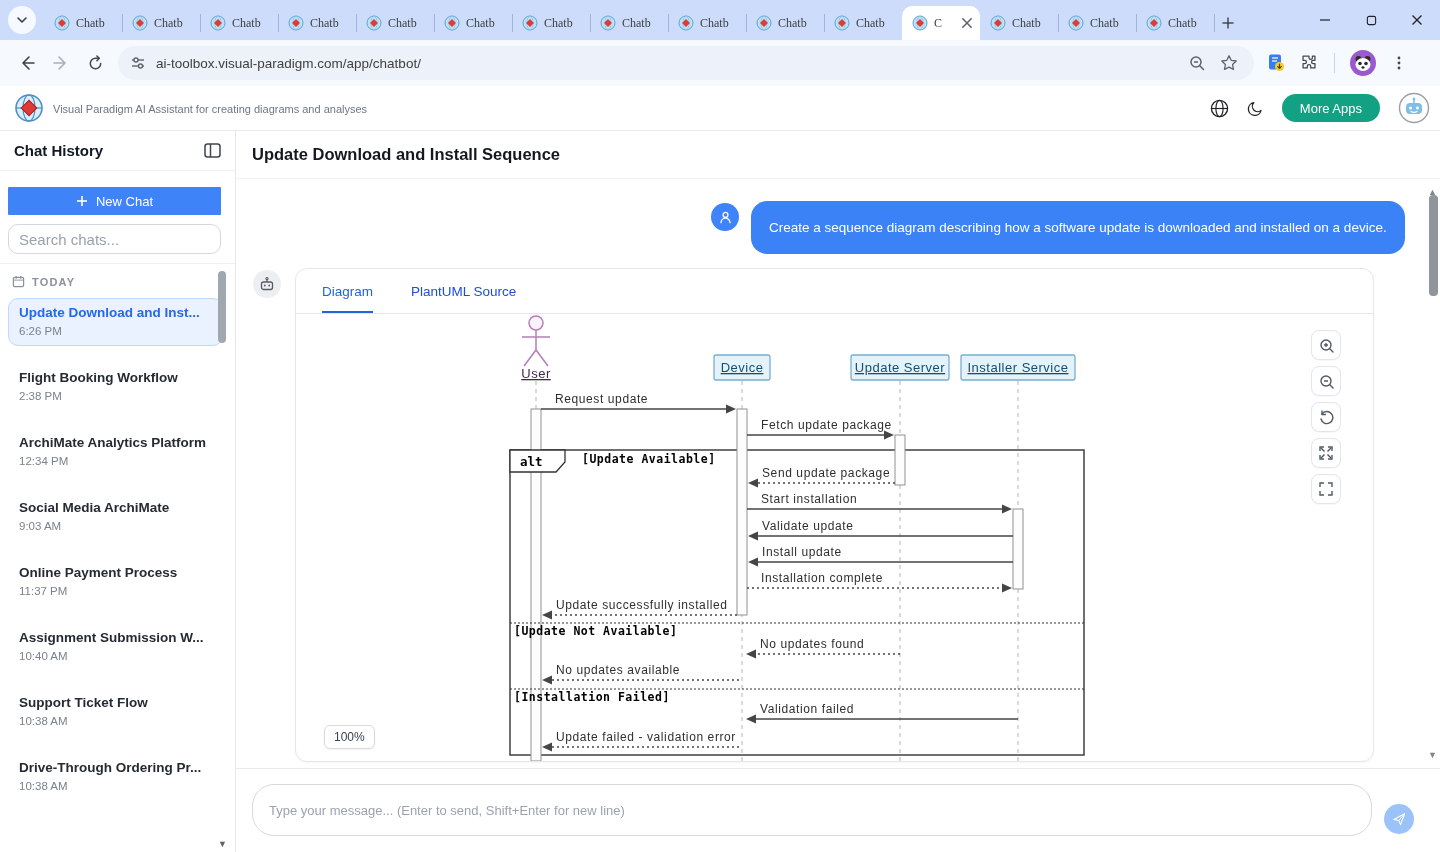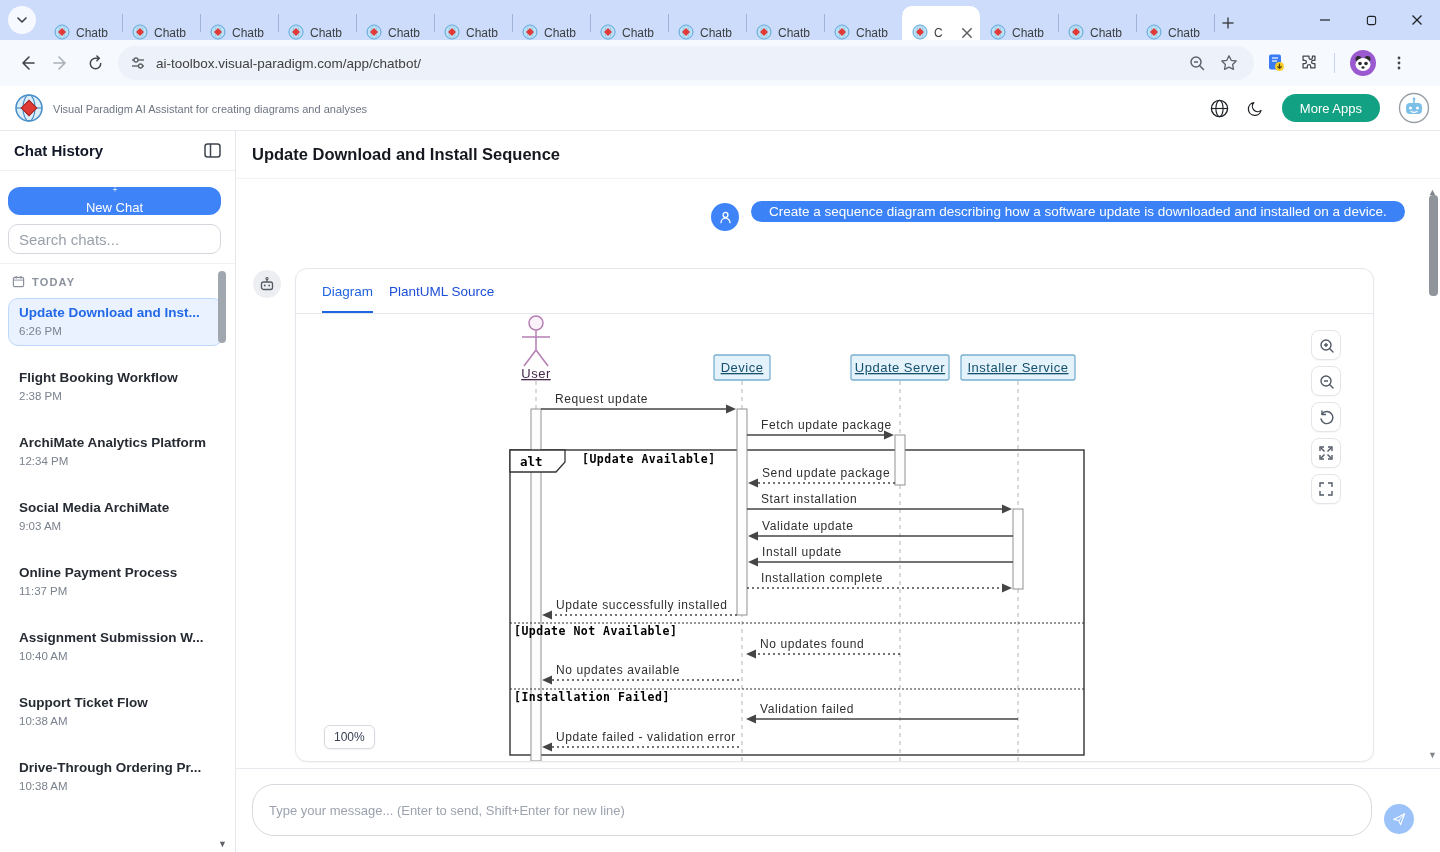--- a/index.html
+++ b/index.html
@@ -3,21 +3,21 @@
 <meta charset="utf-8">
 <style>
   * { margin:0; padding:0; box-sizing:border-box; }
   html,body { width:1440px; height:852px; font-family:"Liberation Sans", sans-serif; background:#fff; overflow:hidden; }
   .stage { position:relative; width:1440px; height:852px; }
 
   
   .tabstrip { position:absolute; top:0; left:0; width:1440px; height:40px; background:#ccdcfa; display:flex; align-items:flex-end; }
   .tab-chevron { position:absolute; left:8px; top:6px; width:28px; height:28px; border-radius:14px; background:#f6f9ff; display:flex; align-items:center; justify-content:center; }
   .tabs-row { position:absolute; left:44px; top:0; height:40px; display:flex; align-items:flex-end; }
-  .tab { width:78px; height:34px; display:flex; align-items:flex-end; padding:0 6px 0 10px; gap:6px; border-radius:10px 10px 0 0; position:relative; }
+  .tab { width:78px; height:34px; display:flex; align-items:center; padding:0 6px 0 10px; gap:6px; border-radius:10px 10px 0 0; position:relative;font-family:Liberation Serif, serif; }
   .tab .tlabel { font-size:12px; color:#3c4043; white-space:nowrap; overflow:hidden; flex:1; }
   .tab.active { background:#fff; }
   .tab .sep { position:absolute; right:-1px; top:8px; width:1px; height:18px; background:#9fb4d8; }
   .newtab { width:28px; height:28px; margin-bottom:3px; display:flex; align-items:center; justify-content:center; }
   .wincontrols { position:absolute; right:0; top:0; height:40px; display:flex; }
   .winbtn { width:46px; height:40px; display:flex; align-items:center; justify-content:center; }
 
   .toolbar { position:absolute; top:40px; left:0; width:1440px; height:46px; background:#f6f9fe; display:flex; align-items:center; padding:0 10px; }
   .navbtn { width:34px; height:34px; display:flex; align-items:center; justify-content:center; border-radius:17px; }
   .omnibox { margin-left:6px; width:1136px; height:34px; background:#edf1fa; border-radius:17px; display:flex; align-items:center; padding:0 12px; }
@@ -31,46 +31,46 @@
   .ah-title { font-size:15px; font-weight:bold; color:#16181d; line-height:17px; }
   .ah-sub { font-size:11px; color:#6e7683; margin-top:1px; }
   .ah-right { position:absolute; right:10px; display:flex; align-items:center; gap:18px; }
   .moreapps { height:28px; padding:0 18px; border-radius:15px; background:#12a182; color:#fff; font-size:13px; display:flex; align-items:center; border:none; }
 
   
   .content { position:absolute; top:131px; left:0; width:1440px; height:721px; display:flex; }
   .sidebar { width:236px; height:100%; border-right:1px solid #e5e7eb; position:relative; background:#fff; }
   .sb-head { height:40px; display:flex; align-items:center; justify-content:space-between; padding:0 14px; border-bottom:1px solid #eef0f3; }
   .sb-head .t { font-size:15px; font-weight:bold; color:#111827; }
-  .newchat { margin:16px 14px 0 8px; width:213px; height:28px; border-radius:12px; background:#3f83f8; color:#fff; font-size:13px; display:flex; align-items:center; justify-content:center; gap:8px; border:none;flex-direction:column; }
+  .newchat { margin:16px 14px 0 8px; width:213px; height:28px; border-radius:1px; background:#3f83f8; color:#fff; font-size:13px; display:flex; align-items:center; justify-content:center; gap:8px; border:none; }
   .sb-search { margin:9px 14px 0 8px; width:213px; height:30px; border-radius:10px; border:1px solid #d4d8de; font-size:15px; color:#374151; padding:0 10px; font-family:"Liberation Sans",sans-serif; }
   .sb-search::placeholder { color:#9aa1ab; }
   .sb-div { height:1px; background:#eef0f3; margin-top:9px; }
   .sb-list { position:absolute; top:132px; bottom:0; left:0; right:0; overflow:hidden; padding:8px 10px 0 8px; }
   .sb-section { display:flex; align-items:flex-end; gap:7px; font-size:11px; font-weight:bold; letter-spacing:1.2px; color:#8a919c; padding:4px 4px 10px 4px; }
   .sb-item { padding:6px 10px 8px 10px; margin:0 2px 17px 0; border:1px solid transparent; border-radius:10px; }
   .sb-item .it { font-size:13.5px; font-weight:bold; color:#262b33; white-space:nowrap; overflow:hidden; }
   .sb-item .tm { font-size:11.5px; color:#7a828d; margin-top:5px; }
   .sb-item.sel { background:#e9f2fe; border-color:#bdd9fb; }
   .sb-item.sel .it { color:#2369e8; }
   .sb-scroll-thumb { position:absolute; right:9px; top:140px; width:8px; height:72px; border-radius:4px; background:#a1a7ae; }
   .sb-scroll-down { position:absolute; right:8px; bottom:3px; font-size:9px; color:#5f6368; }
 
   .main { flex:1; position:relative; background:#fff; }
   .main-title { height:48px; display:flex; align-items:center; padding-left:16px; font-size:16.5px; font-weight:bold; color:#15181e; border-bottom:1px solid #f1f3f5; }
   .chat { position:absolute; top:48px; left:0; right:0; bottom:84px; overflow:hidden; }
 
   .user-row { position:absolute; top:22px; left:475px; display:flex; align-items:flex-start; gap:12px; }
   .avatar-user { width:28px; height:28px; border-radius:50%; background:#3f83f8; display:flex; align-items:center; justify-content:center; margin-top:2px; }
-  .bubble { width:654px; background:#3b82f6; color:#fff; font-size:13.5px; border-radius:16px; padding:2px 18px; line-height:17px; }
+  .bubble { width:654px; background:#3b82f6; color:#fff; font-size:13.5px; border-radius:16px; padding:18px 18px; line-height:17px; }
 
   .bot-row { position:absolute; top:89px; left:17px; }
   .avatar-bot { position:absolute; left:0; top:2px; width:28px; height:28px; border-radius:50%; background:#eceef2; display:flex; align-items:center; justify-content:center; }
   .card { position:absolute; left:42px; top:0; width:1079px; height:494px; background:#fff; border:1px solid #e4e7eb; border-radius:12px; box-shadow:0 1px 2px rgba(0,0,0,.04); }
-  .card-tabs { height:45px; border-bottom:1px solid #e4e7eb; display:flex; align-items:flex-end; padding-left:26px; gap:16px; }
+  .card-tabs { height:45px; border-bottom:1px solid #e4e7eb; display:flex; align-items:flex-end; padding-left:26px; gap:38px; }
   .ctab { font-size:13.5px; color:#1d4ed8; padding-bottom:12px; border-bottom:2px solid transparent; }
   .ctab.active { color:#2065e0; border-bottom-color:#2065e0; }
   .viewport { position:relative; width:100%; height:447px; overflow:hidden; border-radius:0 0 12px 12px; }
   .zoombadge { position:absolute; left:28px; bottom:12px; background:#fff; border:1px solid #d6dae0; border-radius:6px; font-size:12px; color:#374151; padding:4px 9px; box-shadow:0 1px 2px rgba(0,0,0,.05); }
   .zcontrols { position:absolute; right:32px; top:16px; display:flex; flex-direction:column; gap:6px; }
   .zbtn { width:30px; height:30px; background:#fff; border:1px solid #e2e5ea; border-radius:8px; display:flex; align-items:center; justify-content:center; box-shadow:0 1px 1px rgba(0,0,0,.03); }
 
   .m-scroll-up { position:absolute; right:3px; top:56px; font-size:9px; color:#80868b; }
   .m-scroll-thumb { position:absolute; right:2px; top:64px; width:9px; height:101px; border-radius:4px; background:#8f959b; }
   .m-scroll-down { position:absolute; right:3px; top:619px; font-size:9px; color:#80868b; }

